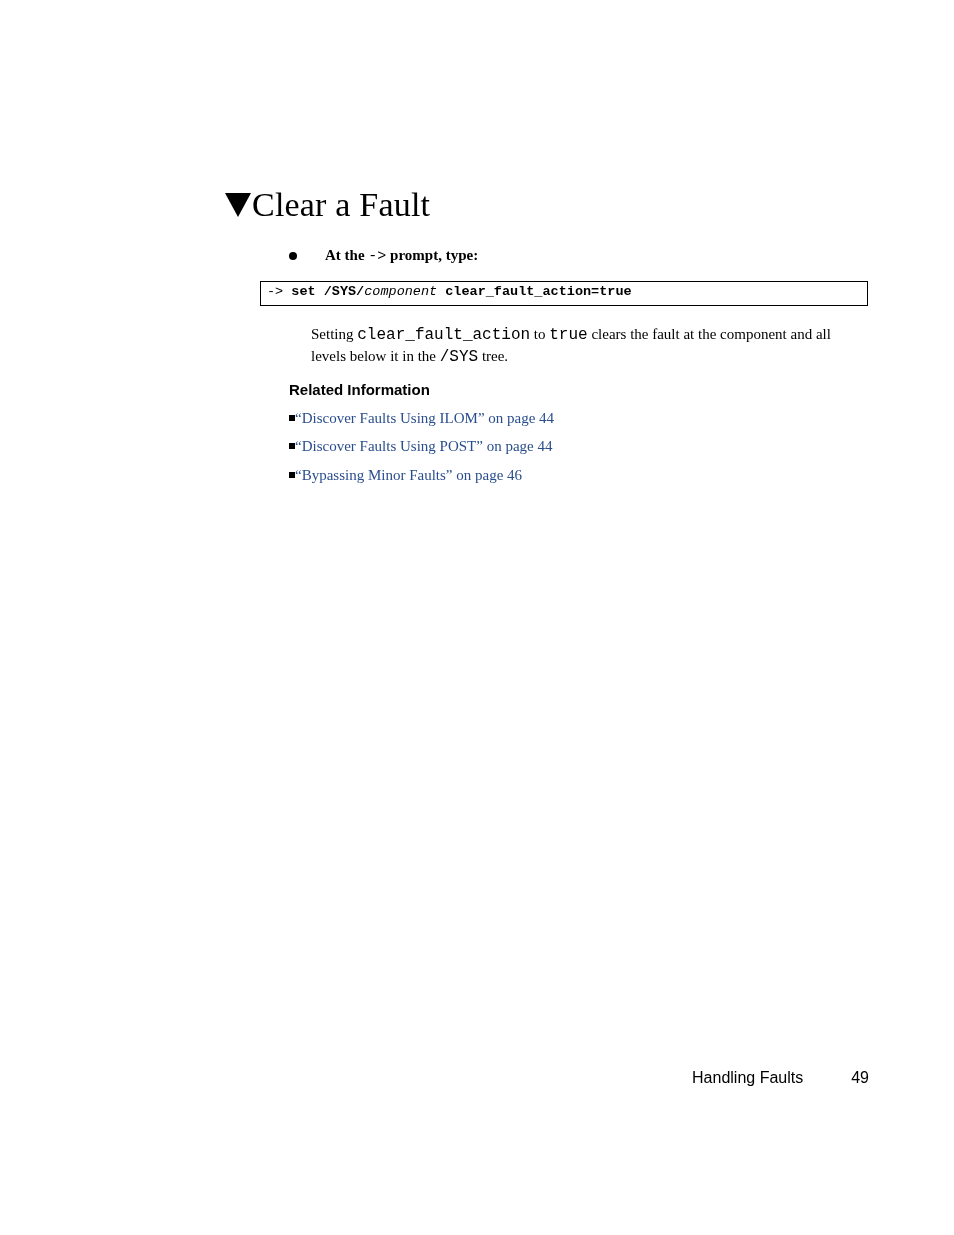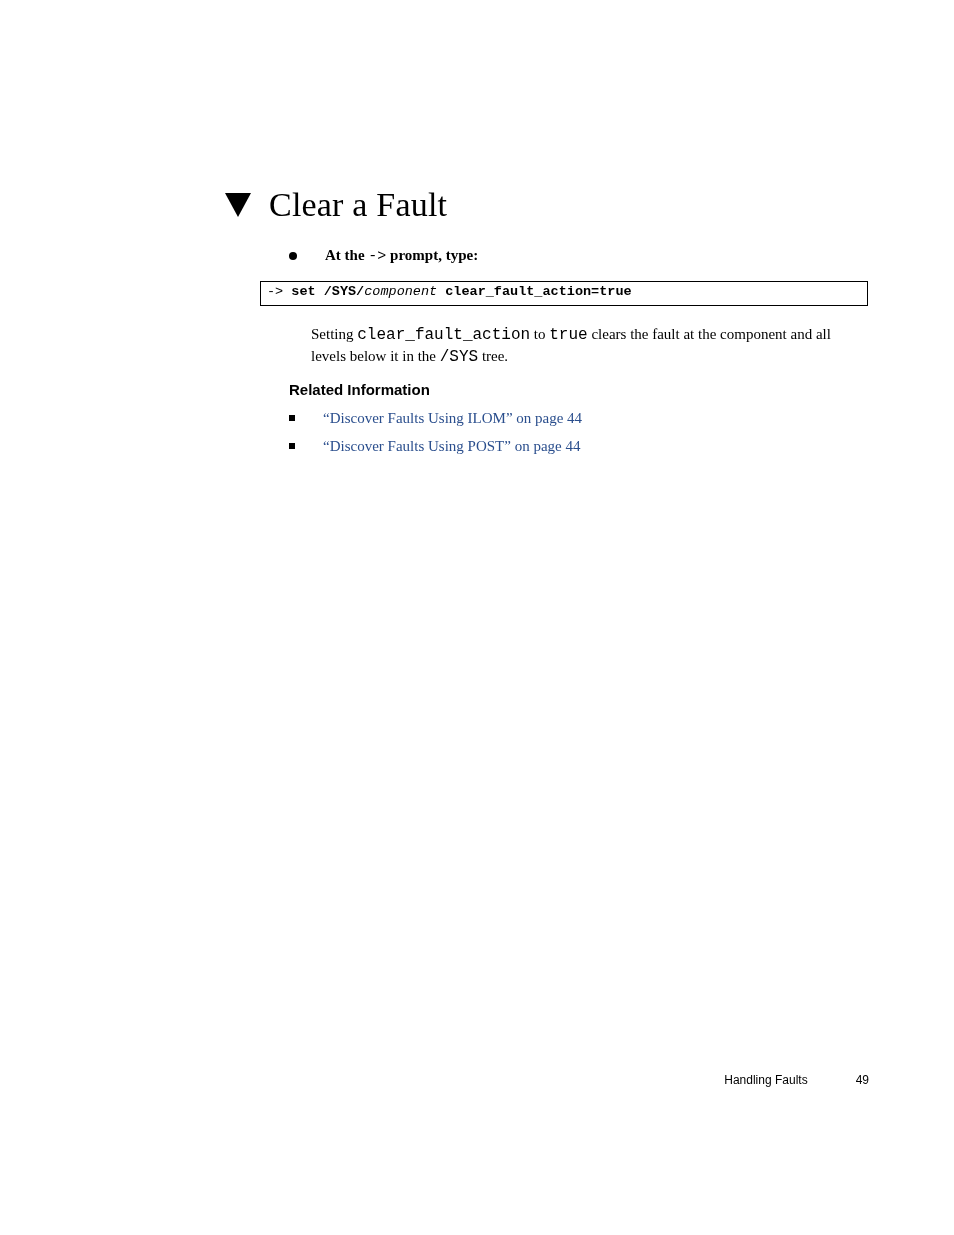--- a/index.html
+++ b/index.html
@@ -17,21 +17,21 @@
     width: 954px;
     height: 1235px;
     box-sizing: border-box;
   }
   .heading-row {
     position: absolute;
     top: 186px;
     left: 225px;
     display: flex;
     align-items: center;
-    gap: 18px;
+    gap: 1px;
   }
   .heading-triangle svg {
     display: block;
   }
   .heading-text {
     font-size: 34px;
     font-weight: 400;
     letter-spacing: 0.2px;
   }
   .step-row {
@@ -95,41 +95,41 @@
   }
   .related-list {
     position: absolute;
     top: 400px;
     left: 289px;
     width: 560px;
   }
   .related-item {
     display: flex;
     align-items: flex-start;
-    gap: 28px;
+    gap: 0;
     margin-top: 8px;
     font-size: 15px;
     line-height: 1.35;
   }
   .sq-bullet {
     width: 6px;
     height: 6px;
     background: #000;
     margin-top: 7px;
     flex: 0 0 auto;
   }
   .xref {
     color: #2a4e8d;
   }
   .footer {
     position: absolute;
     bottom: 148px;
     right: 85px;
     font-family: Arial, Helvetica, sans-serif;
-    font-size: 12px;
+    font-size: 16px;
     display: flex;
     align-items: flex-end;
     gap: 24px;
   }
   .footer .pagenum {
     font-weight: 400;
     margin-left: 24px;
   }
 </style>
 </head>
@@ -163,20 +163,24 @@
 
   <div class="related-list">
     <div class="related-item">
       <span class="sq-bullet"></span>
       <span class="xref">“Discover Faults Using ILOM” on page 44</span>
     </div>
     <div class="related-item">
       <span class="sq-bullet"></span>
       <span class="xref">“Discover Faults Using POST” on page 44</span>
     </div>
+    <div class="related-item">
+      <span class="sq-bullet"></span>
+      <span class="xref">“Bypassing Minor Faults” on page 46</span>
+    </div>
   </div>
 
   <div class="footer">
     <span>Handling Faults</span>
     <span class="pagenum">49</span>
   </div>
 
 </div>
 
 </body></html>

